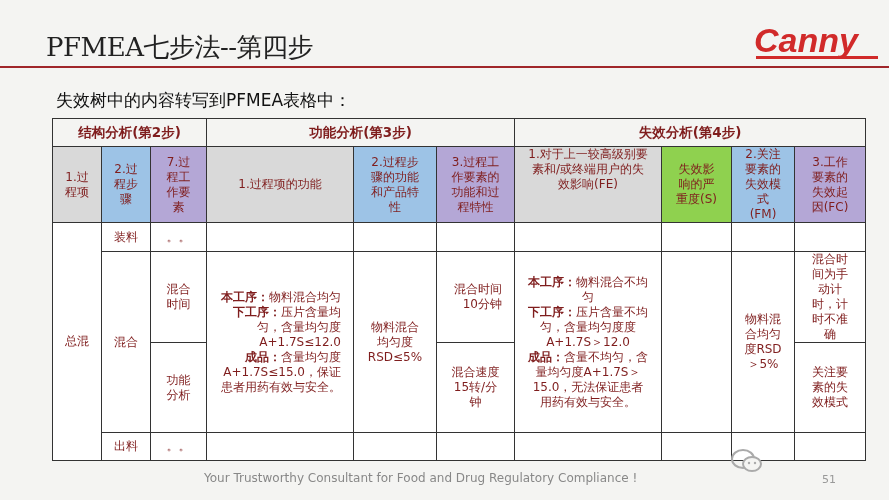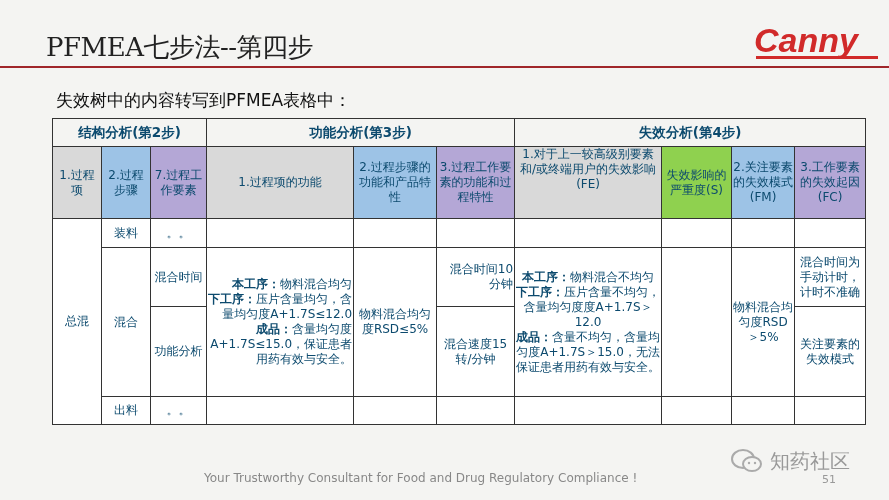--- a/index.html
+++ b/index.html
@@ -2,21 +2,21 @@
 <html><head>
 <meta charset="utf-8">
 <style>
   html,body{margin:0;padding:0;}
   body{width:889px;height:500px;background:#f4f4f2;position:relative;overflow:hidden;font-family:"DejaVu Sans","Liberation Sans",sans-serif;}
   .title{position:absolute;left:46px;top:30px;font-family:"DejaVu Serif","Liberation Serif",serif;font-size:26px;color:#222;letter-spacing:-0.5px;}
   .rule{position:absolute;left:0;top:66px;width:889px;height:2px;background:#a0262a;}
   .logo{position:absolute;left:752px;top:22px;width:132px;height:40px;}
   .subtitle{position:absolute;left:56px;top:89px;font-size:17px;color:#111;}
   table{position:absolute;left:52px;top:118px;border-collapse:collapse;table-layout:fixed;width:813px;}
-  td{border:1px solid #333;font-size:12px;color:#0c4a6e;text-align:center;vertical-align:middle;padding:0 1px;line-height:15px;overflow:hidden;}
+  td{border:1px solid #333;font-size:12px;color:#7f1d1d;text-align:center;vertical-align:middle;padding:0 12px;line-height:15px;overflow:hidden;}
   .grp{background:#f4f4f2;font-weight:bold;font-size:13.5px;height:27px;}
   .gray{background:#d9d9d9;margin-left:8px;}
   .blue{background:#9dc3e6;}
   .purple{background:#b4a7d6;}
   .green{background:#8fd14f;margin-left:44px;}
   .white{background:#fff;margin-top:48px;}
   .left{text-align:right;}
   .b{font-weight:bold;}
   .footer{position:absolute;left:204px;top:471px;font-size:12px;color:#888;text-align:center;}
   .wm{position:absolute;left:730px;top:447px;display:flex;align-items:center;gap:6px;color:#999;font-size:20px;}
@@ -115,15 +115,14 @@
   </table>
 
 <div class="footer">Your Trustworthy Consultant for Food and Drug Regulatory Compliance !</div>
 <div class="wm">
   <svg width="34" height="28" viewBox="0 0 34 28">
     <ellipse cx="13" cy="12" rx="11" ry="9" fill="none" stroke="#aaa" stroke-width="2"></ellipse>
     <ellipse cx="22" cy="17" rx="9" ry="7" fill="#f4f4f2" stroke="#aaa" stroke-width="2"></ellipse>
     <circle cx="19" cy="16" r="1.2" fill="#aaa"></circle>
       <circle cx="25" cy="16" r="1.2" fill="#aaa"></circle>
   </svg>
-  <span>知药社区</span>
 </div>
 <div class="pg">51</div>
 
 </body></html>

